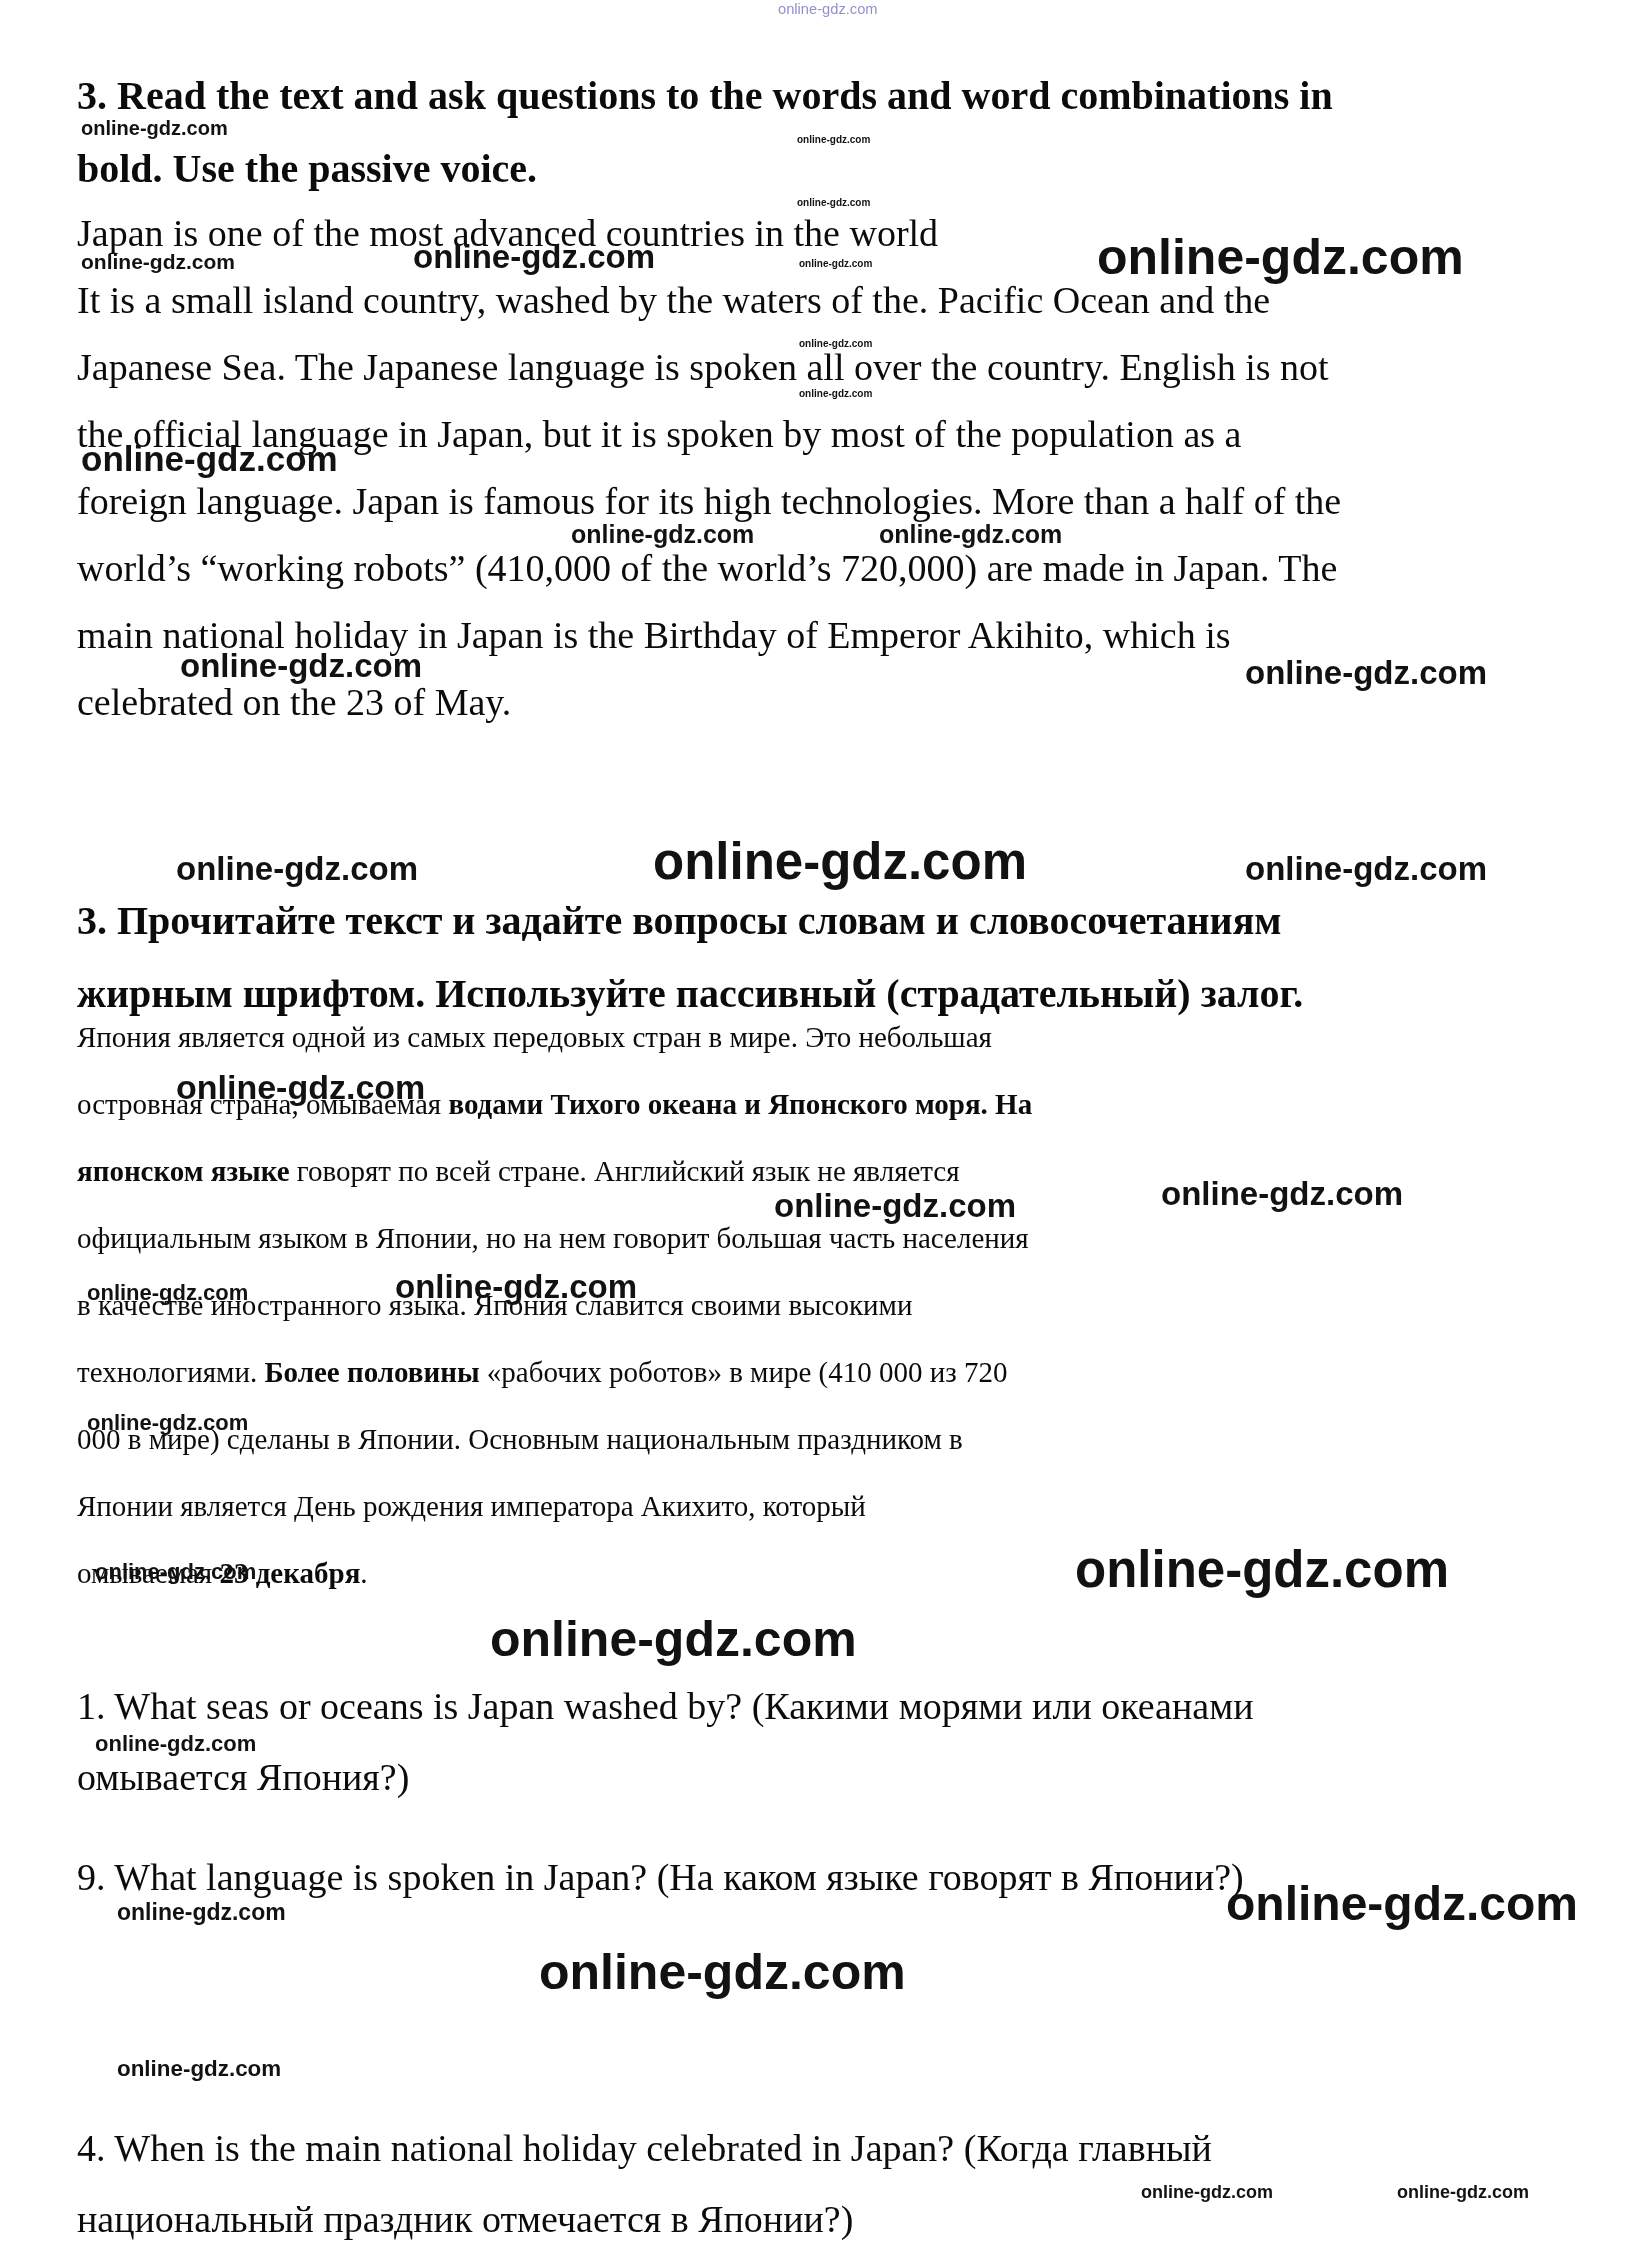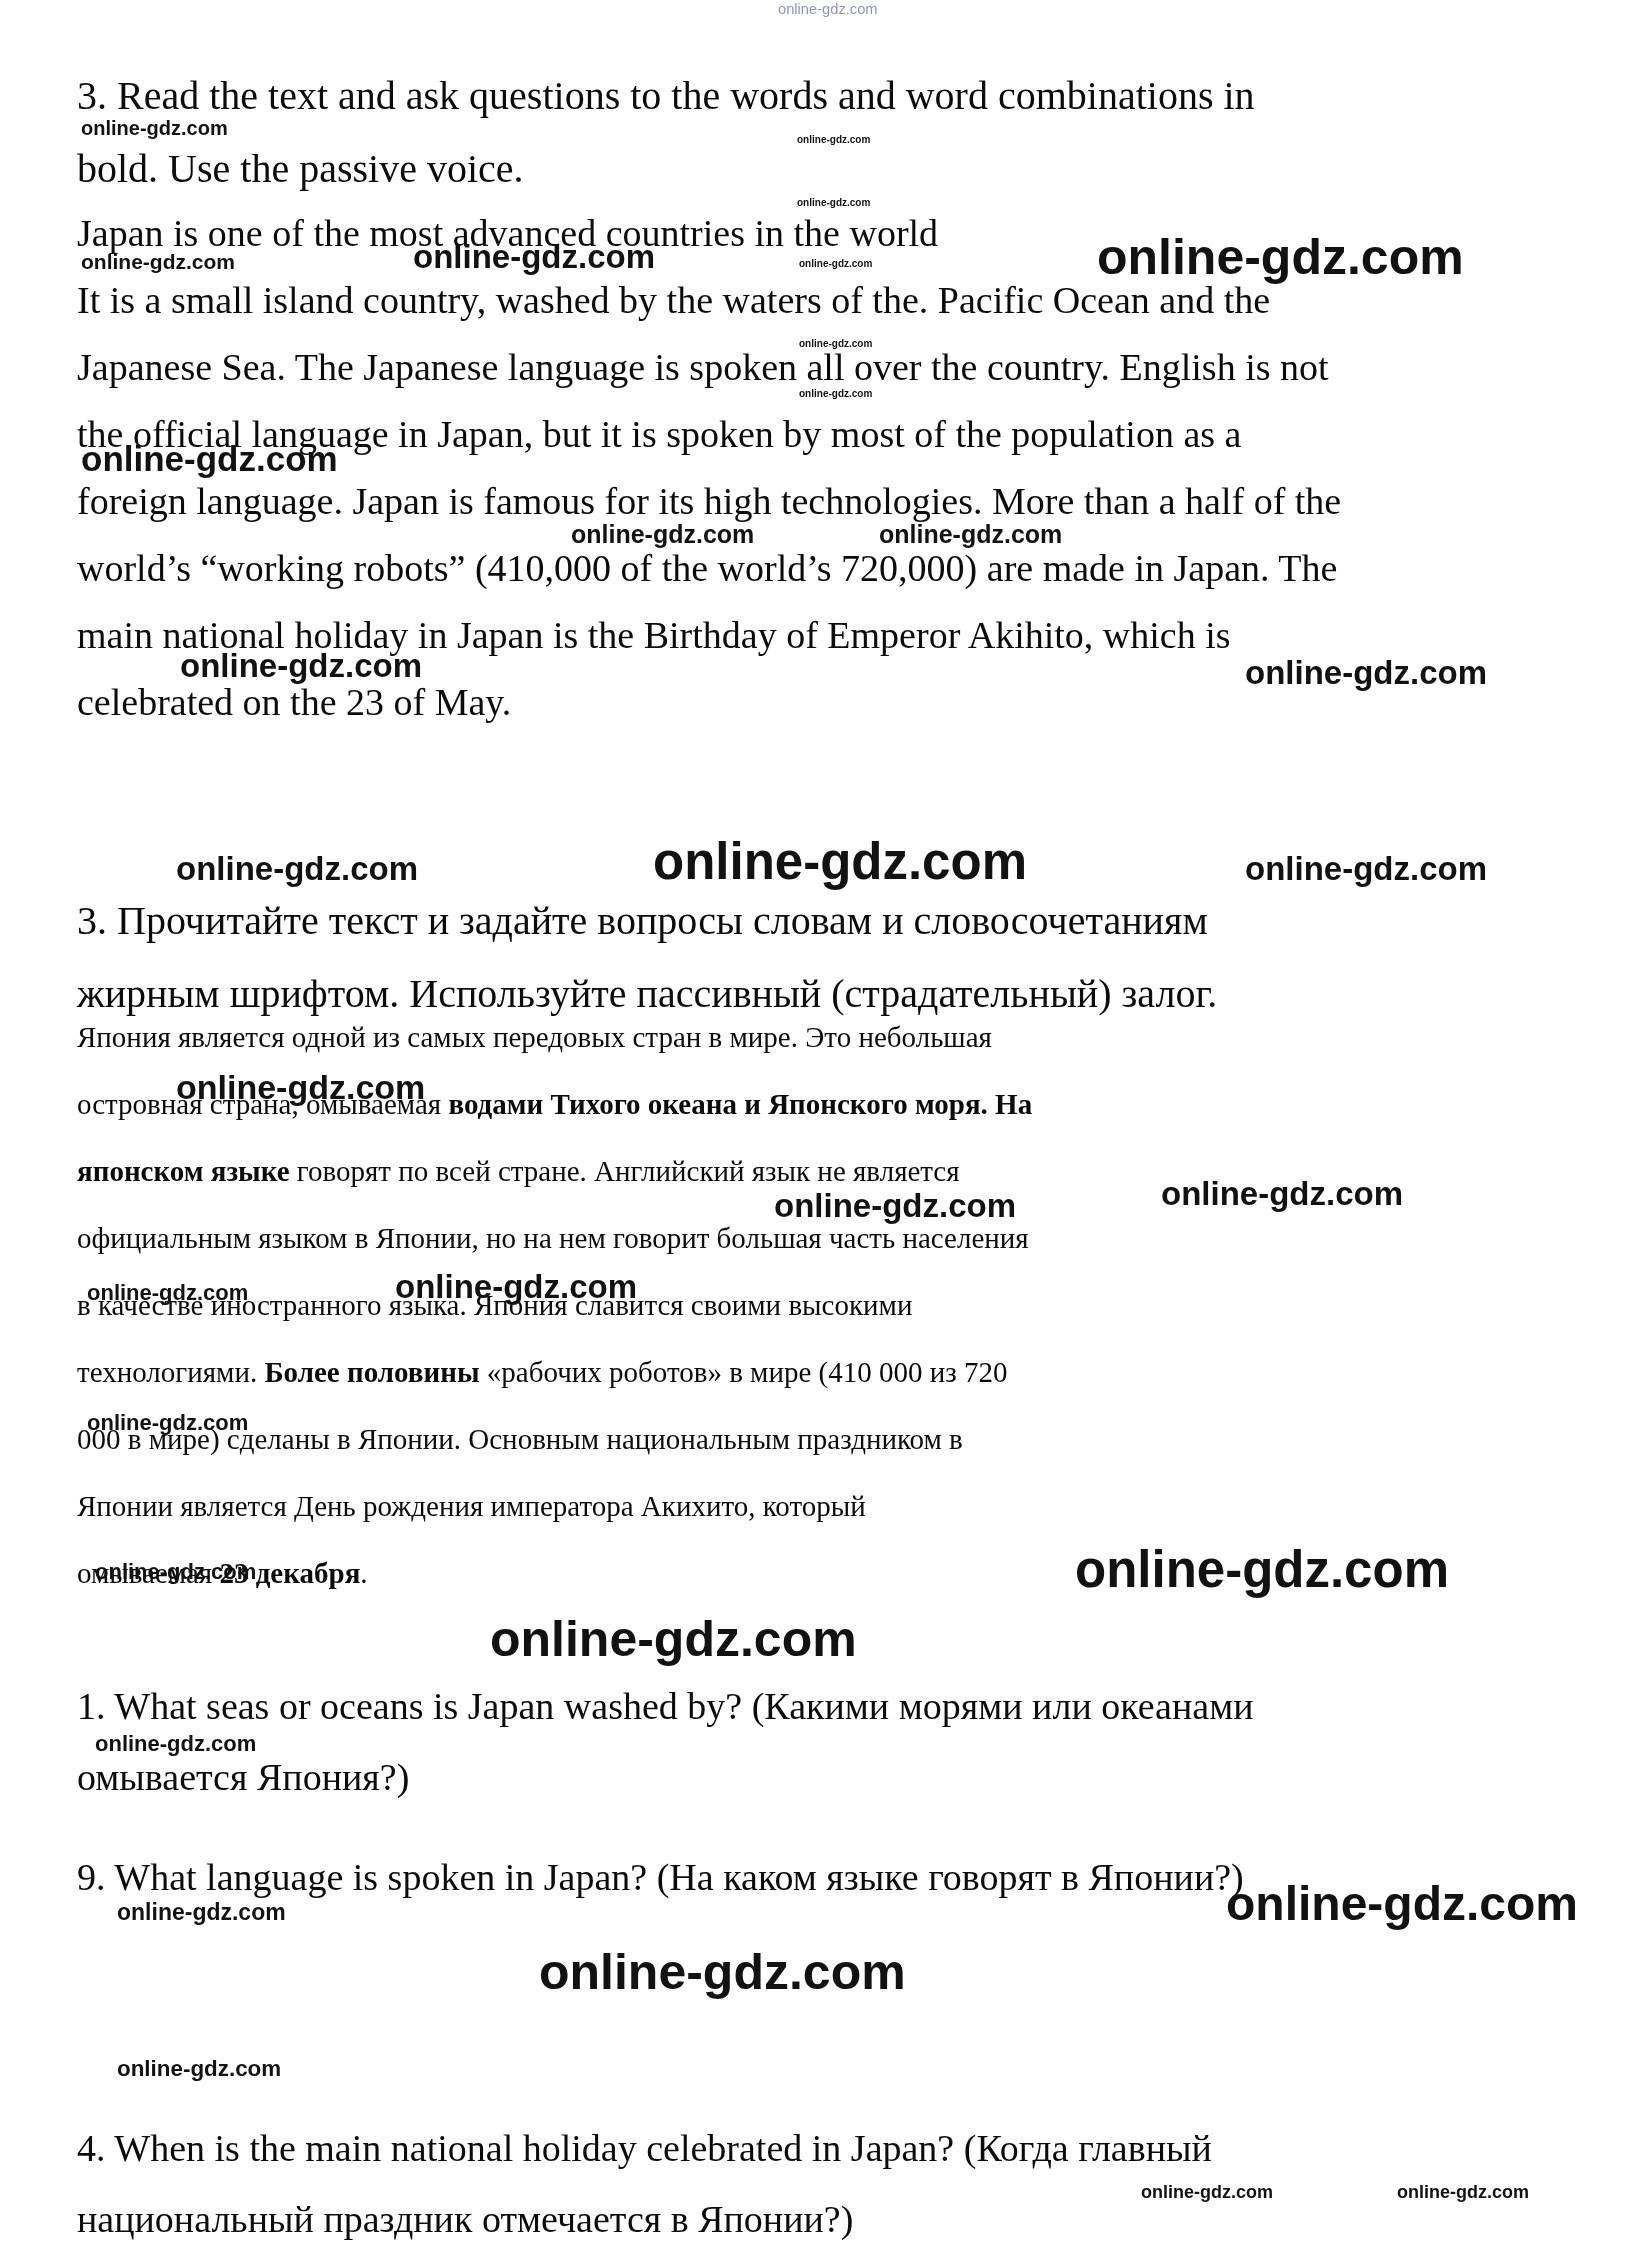--- a/index.html
+++ b/index.html
@@ -7,21 +7,21 @@
     width:1637px;height:2261px;
     background:#ffffff;
     position:relative;
     overflow:hidden;
     font-family:"Liberation Serif", serif;
     color:#0b0b0b;
   }
   .page{position:absolute;inset:0}
   .block{position:absolute;left:77px;width:1533px}
   .line{white-space:nowrap}
-  .heading{font-weight:400;font-size:40px;line-height:73px}
+  .heading{font-weight:700;font-size:40px;line-height:73px}
   .para-en{font-size:38px;line-height:67px}
   .para-ru{font-size:29px;line-height:67px}
   .question{font-size:38px;line-height:71px}
   .b{font-weight:700}
   .wm-layer{position:absolute;inset:0;pointer-events:none}
   .wm{
     position:absolute;
     font-family:Liberation Sans, sans-serif;
     font-weight:600;
     color:#121212;

